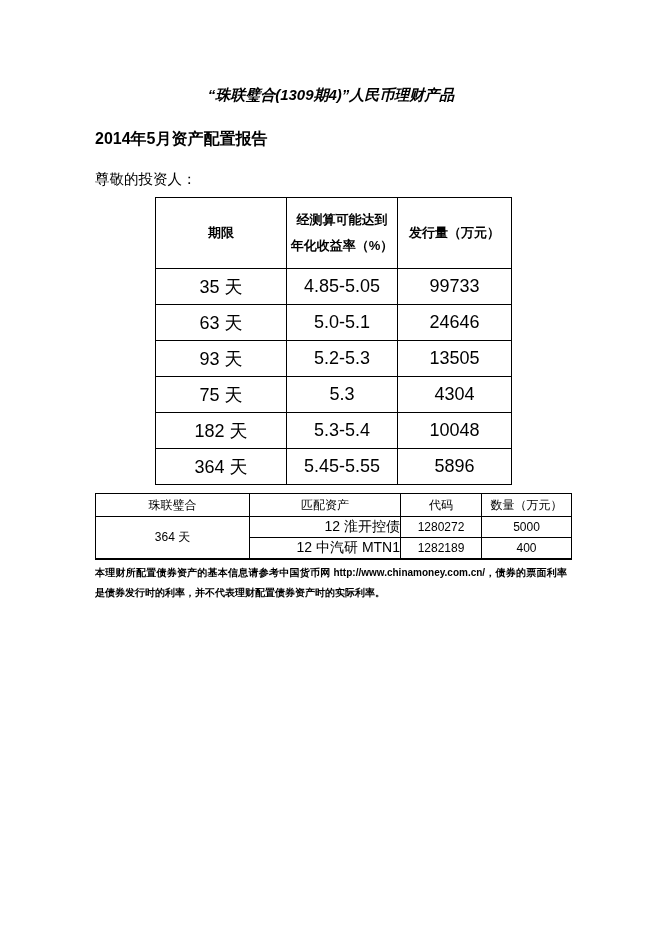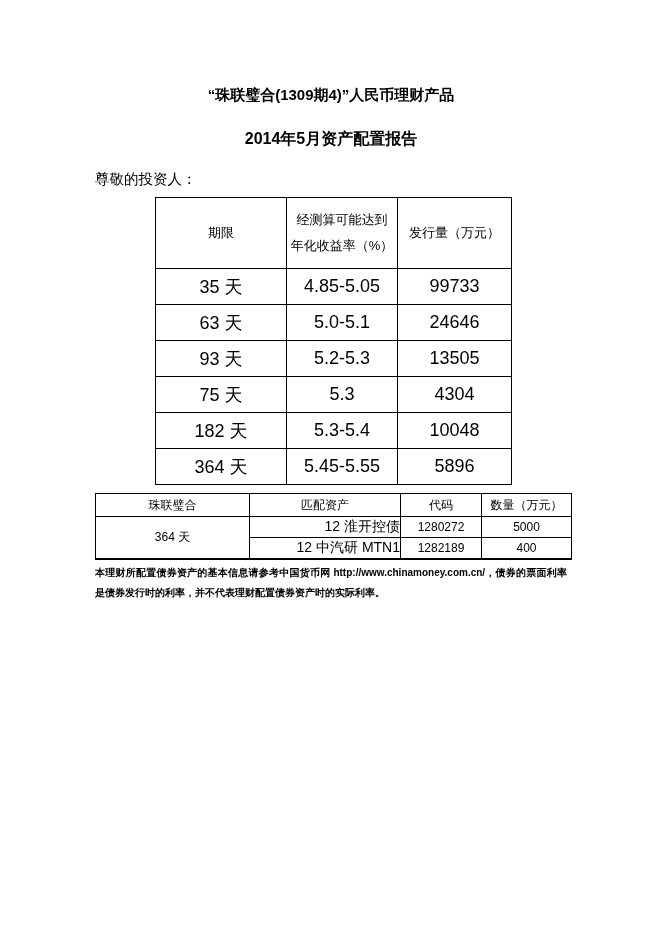--- a/index.html
+++ b/index.html
@@ -15,23 +15,23 @@
     box-sizing: border-box;
     padding: 85px 95px 0 95px;
     overflow: hidden;
     background: #ffffff;
   }
   .doc-title {
     text-align: center;
     font-weight: bold;
     font-size: 15px;
     line-height: 20px;
+    font-style: italic;
   }
   .doc-subtitle {
-    text-align: center;
     font-weight: bold;
     font-size: 16px;
     line-height: 20px;
     margin-top: 24px;
   }
   .salutation {
     font-size: 14.5px;
     margin-top: 18px;
     line-height: 24px;
   }
@@ -52,21 +52,21 @@
     table-layout: fixed;
   }
   .t1 th, .t1 td {
     border: 1px solid #000;
     text-align: center;
     vertical-align: middle;
     padding: 0;
   }
   .t1 th {
     font-size: 13px;
-    font-weight: normal;
+    font-weight: bold;
     height: 70px;
     white-space: pre-line;
     line-height: 26px;
     margin-left: 12px;
   }
   .t1 td {
     font-size: 18px;
     height: 35px;
   }
   .t1 .c1 { width: 130px; }

